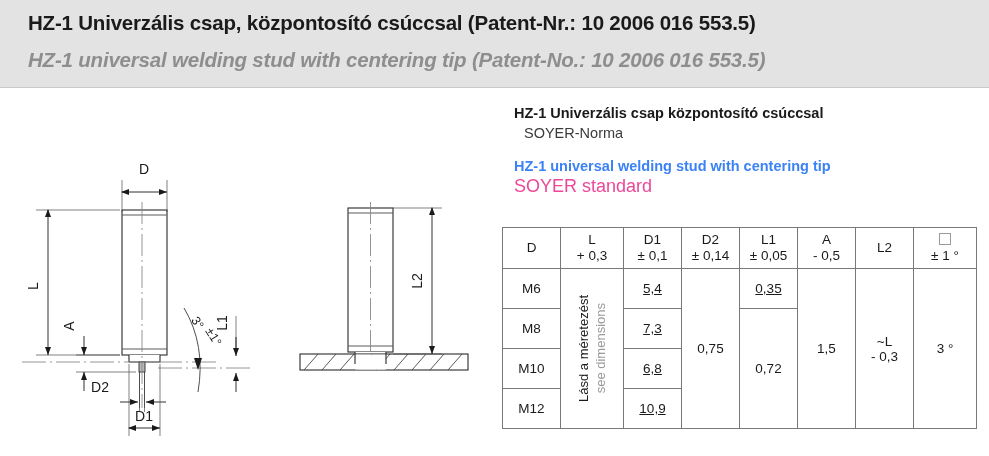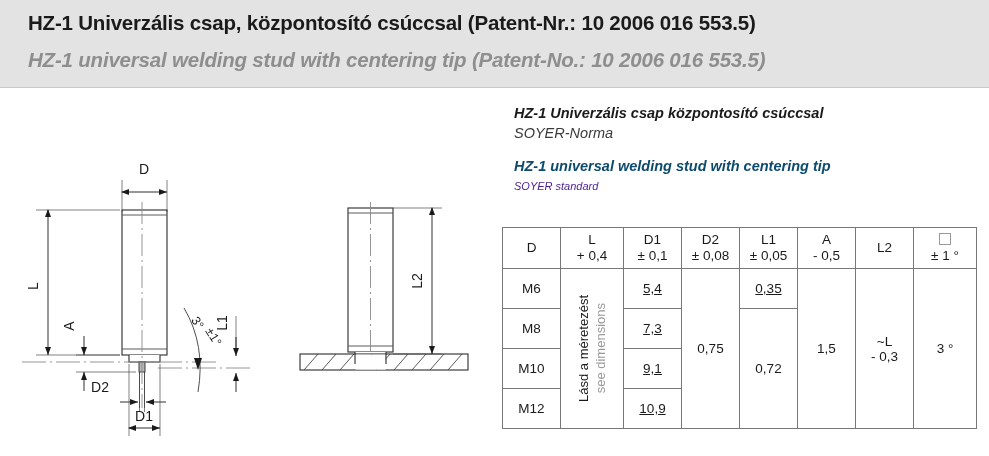--- a/index.html
+++ b/index.html
@@ -45,46 +45,45 @@
     letter-spacing: -0.2px;
     white-space: nowrap;
     font-style: italic;
   }
 
   
   #caption-block {
     position: absolute;
     left: 514px; top: 104px;
     width: 470px;
-    font-style: italic;
   }
   .cap-strong {
     font-size: 14.5px;
     font-weight: bold;
     color: #1a1a1a;
     line-height: 19px;
     white-space: nowrap;
   }
   .cap-sub {
     font-size: 14.5px;
     color: #3b3b3b;
     line-height: 20px;
-    margin-left: 0;
+    margin-left: 10px;
     white-space: nowrap;
   }
   .cap-strong-gray {
     font-size: 14.5px;
     font-weight: bold;
-    color: #0c4a6e;
+    color: #3b82f6;
     line-height: 19px;
     white-space: nowrap;
   }
   .cap-sub-gray {
-    font-size: 11px;
-    color: #4c1d95;
+    font-size: 18px;
+    color: #ec4899;
     line-height: 20px;
     white-space: nowrap;
   }
   .cap-gap { height: 14px; }
 
   
   #spec-table {
     position: absolute;
     left: 502px; top: 227px;
     border-collapse: collapse;
@@ -176,29 +175,29 @@
       <col style="width:63px">
   </colgroup>
   <thead>
     <tr>
       <td>
         <span class="hdr-main">D</span>
         <span class="hdr-tol"></span>
       </td>
       <td>
         <span class="hdr-main">L</span>
-        <span class="hdr-tol">+ 0,4</span>
+        <span class="hdr-tol">+ 0,3</span>
       </td>
       <td>
         <span class="hdr-main">D1</span>
         <span class="hdr-tol">± 0,1</span>
       </td>
       <td>
         <span class="hdr-main">D2</span>
-        <span class="hdr-tol">± 0,08</span>
+        <span class="hdr-tol">± 0,14</span>
       </td>
       <td>
         <span class="hdr-main">L1</span>
         <span class="hdr-tol">± 0,05</span>
       </td>
       <td>
         <span class="hdr-main">A</span>
         <span class="hdr-tol">- 0,5</span>
       </td>
       <td>
@@ -233,21 +232,21 @@
     </tr>
 
     <tr class="body-row">
       <td>M8</td>
       <td class="cell-top">7,3</td>
       <td rowspan="3">0,72</td>
     </tr>
 
     <tr class="body-row">
       <td>M10</td>
-      <td class="cell-top">9,1</td>
+      <td class="cell-top">6,8</td>
     </tr>
 
     <tr class="body-row">
       <td>M12</td>
       <td class="cell-top">10,9</td>
     </tr>
   </tbody>
 </table>
 
 <svg id="drawing-left" width="280" height="310" viewBox="0 0 280 310">

